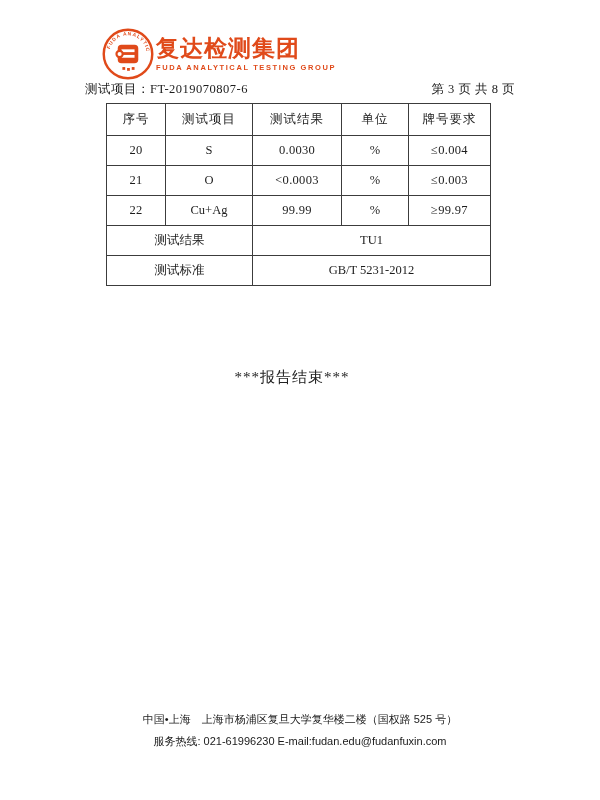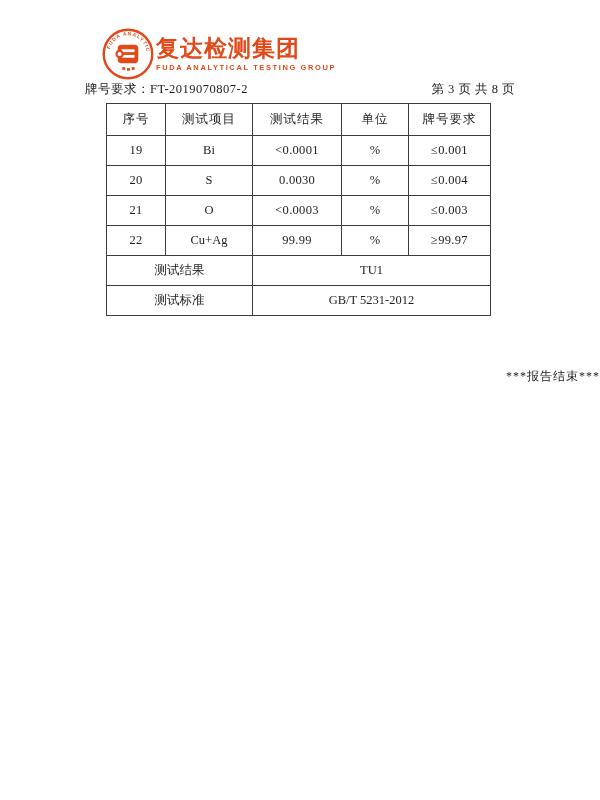--- a/index.html
+++ b/index.html
@@ -67,24 +67,24 @@
     padding: 0 4px;
     overflow: hidden;
   }
   table.results thead th { height: 32px; letter-spacing: 1px; }
   table.results tbody td { height: 30px; }
   .num-cell { letter-spacing: 0.3px; }
 
   
   .end-marker {
     position: absolute;
-    left: 0; right: 0;
+    left: 0; right: 16px;
     top: 368px;
-    text-align: right;
-    font-size: 12px;
+    text-align: center;
+    font-size: 15px;
     letter-spacing: 1px;
     color: #222;
   }
 
   
   .footer {
     position: absolute;
     left: 0; right: 0;
     top: 708px;
     text-align: center;
@@ -118,21 +118,21 @@
       <rect x="29" y="45" width="3" height="3" fill="#e04a1a"></rect>
       <rect x="34" y="44" width="3" height="3" fill="#e04a1a"></rect>
     </svg>
     <div class="logo-text">
       <div class="org-cn">复达检测集团</div>
       <div class="org-en">FUDA ANALYTICAL TESTING GROUP</div>
     </div>
   </div>
 
   <div class="report-line">
-    <span><span class="report-no-label">牌号要求：</span><span class="report-no">FT-2019070807-2</span></span>
+    <span><span class="report-no-label">测试项目：</span><span class="report-no">FT-2019070807-6</span></span>
     <span>第 3 页 共 8 页</span>
   </div>
 
   <table class="results">
     <colgroup>
       <col style="width:59px">
         <col style="width:87px">
         <col style="width:89px">
         <col style="width:67px">
         <col style="width:82px">
@@ -140,27 +140,20 @@
     <thead>
         <tr>
           <th>序号</th>
           <th>测试项目</th>
           <th>测试结果</th>
           <th>单位</th>
           <th>牌号要求</th>
         </tr>
       </thead>
     <tbody>
-        <tr>
-          <td class="num-cell">19</td>
-          <td class="">Bi</td>
-          <td class="num-cell">&lt;0.0001</td>
-          <td class="">%</td>
-          <td class="num-cell">≤0.001</td>
-        </tr>
         <tr>
           <td class="num-cell">20</td>
           <td class="">S</td>
           <td class="num-cell">0.0030</td>
           <td class="">%</td>
           <td class="num-cell">≤0.004</td>
         </tr>
         <tr>
           <td class="num-cell">21</td>
           <td class="">O</td>
@@ -181,14 +174,18 @@
         </tr>
         <tr>
           <td colspan="2">测试标准</td>
           <td colspan="3">GB/T 5231-2012</td>
         </tr>
       </tbody>
   </table>
 
   <div class="end-marker">***报告结束***</div>
 
+  <div class="footer">
+    <div>中国•上海　上海市杨浦区复旦大学复华楼二楼（国权路 525 号）</div>
+    <div>服务热线: 021-61996230 E-mail:fudan.edu@fudanfuxin.com</div>
+  </div>
 
 </div>
 
 </body></html>

